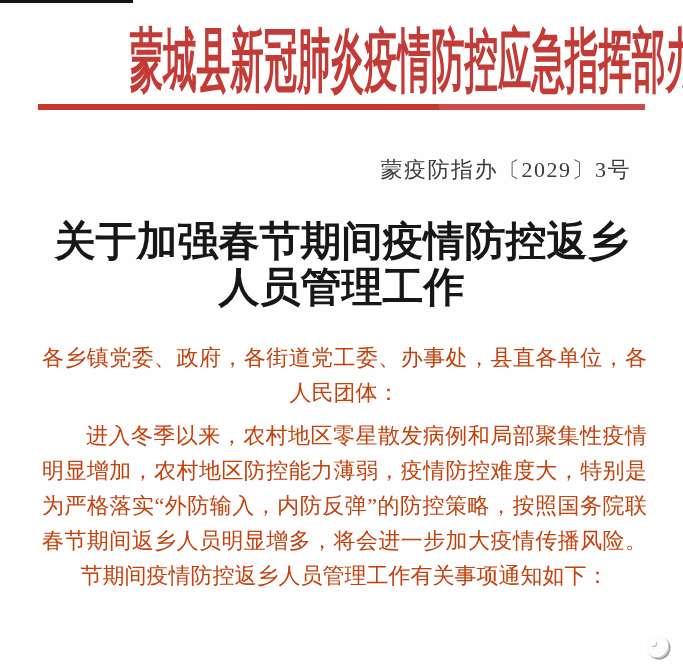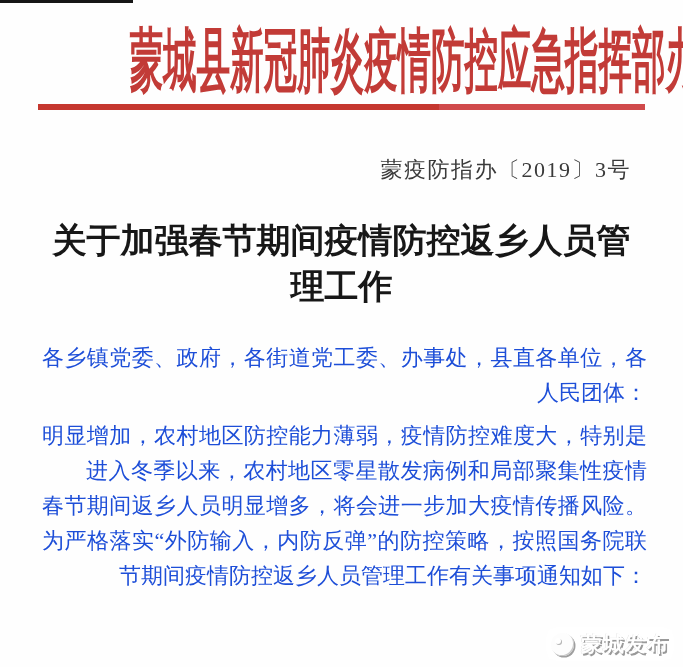--- a/index.html
+++ b/index.html
@@ -43,35 +43,35 @@
     margin-top: 46px;
     padding-right: 52px;
     text-align: right;
     font-size: 22px;
     line-height: 28px;
     letter-spacing: 1.5px;
     color: #3a3a3a;
   }
   .doc-title {
     margin: 34px 40px 0 40px;
-    font-size: 34px;
+    font-size: 41px;
     font-weight: bold;
     line-height: 46px;
     text-align: center;
     color: #171717;
   }
   .text-block {
     padding: 0 36px 0 42px;
     font-size: 22px;
     line-height: 35px;
-    color: #1d4ed8;
+    color: #c2410c;
   }
   .salutation { margin-top: 30px; }
   .body-block { margin-top: 8px; }
-  .line { text-align: right; }
+  .line { text-align: center; }
   .line.just {
     text-align: justify;
     text-align-last: justify;
   }
   .line.indent { padding-left: 44px; }
   
   .watermark {
     position: absolute;
     right: 10px;
     bottom: 7px;
@@ -112,38 +112,37 @@
 </head>
 <body>
 
 <div class="page">
 
   <div class="scan-artifact"></div>
 
   <header>
     <div class="org-name">蒙城县新冠肺炎疫情防控应急指挥部办公室</div>
     <div class="red-rule"></div>
-    <div class="doc-number">蒙疫防指办〔2019〕3号</div>
+    <div class="doc-number">蒙疫防指办〔2029〕3号</div>
   </header>
 
   <h1 class="doc-title">
     <div class="title-line">关于加强春节期间疫情防控返乡人员管理工作</div>
   </h1>
 
   <div class="text-block salutation">
     <div class="line just">各乡镇党委、政府，各街道党工委、办事处，县直各单位，各</div>
     <div class="line">人民团体：</div>
   </div>
 
   <div class="text-block body-block">
+    <div class="line just indent">进入冬季以来，农村地区零星散发病例和局部聚集性疫情</div>
     <div class="line just">明显增加，农村地区防控能力薄弱，疫情防控难度大，特别是</div>
-    <div class="line just indent">进入冬季以来，农村地区零星散发病例和局部聚集性疫情</div>
+    <div class="line just">为严格落实“外防输入，内防反弹”的防控策略，按照国务院联</div>
     <div class="line just">春节期间返乡人员明显增多，将会进一步加大疫情传播风险。</div>
-    <div class="line just">为严格落实“外防输入，内防反弹”的防控策略，按照国务院联</div>
     <div class="line">节期间疫情防控返乡人员管理工作有关事项通知如下：</div>
   </div>
 
   <div class="watermark">
     <span class="wm-logo"></span>
-    <span class="wm-text">蒙城发布</span>
   </div>
 
 </div>
 
 </body></html>

